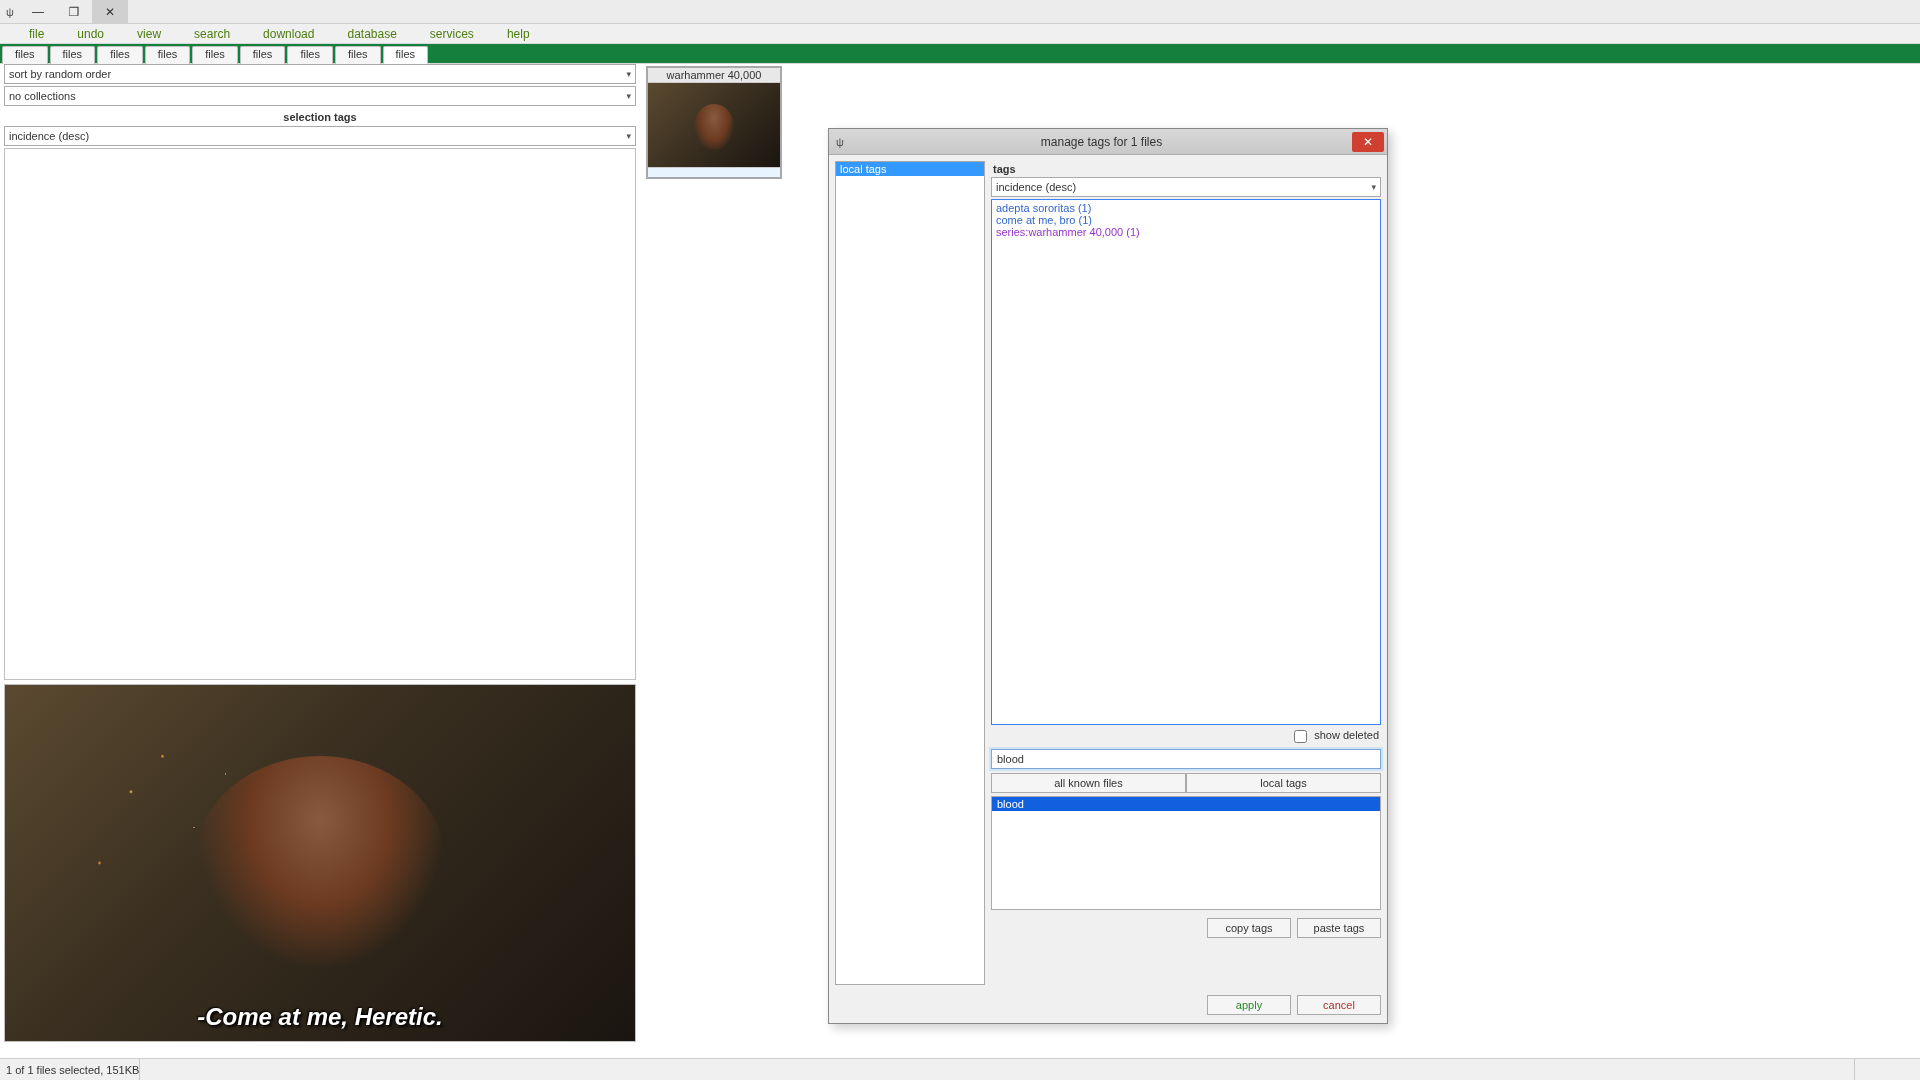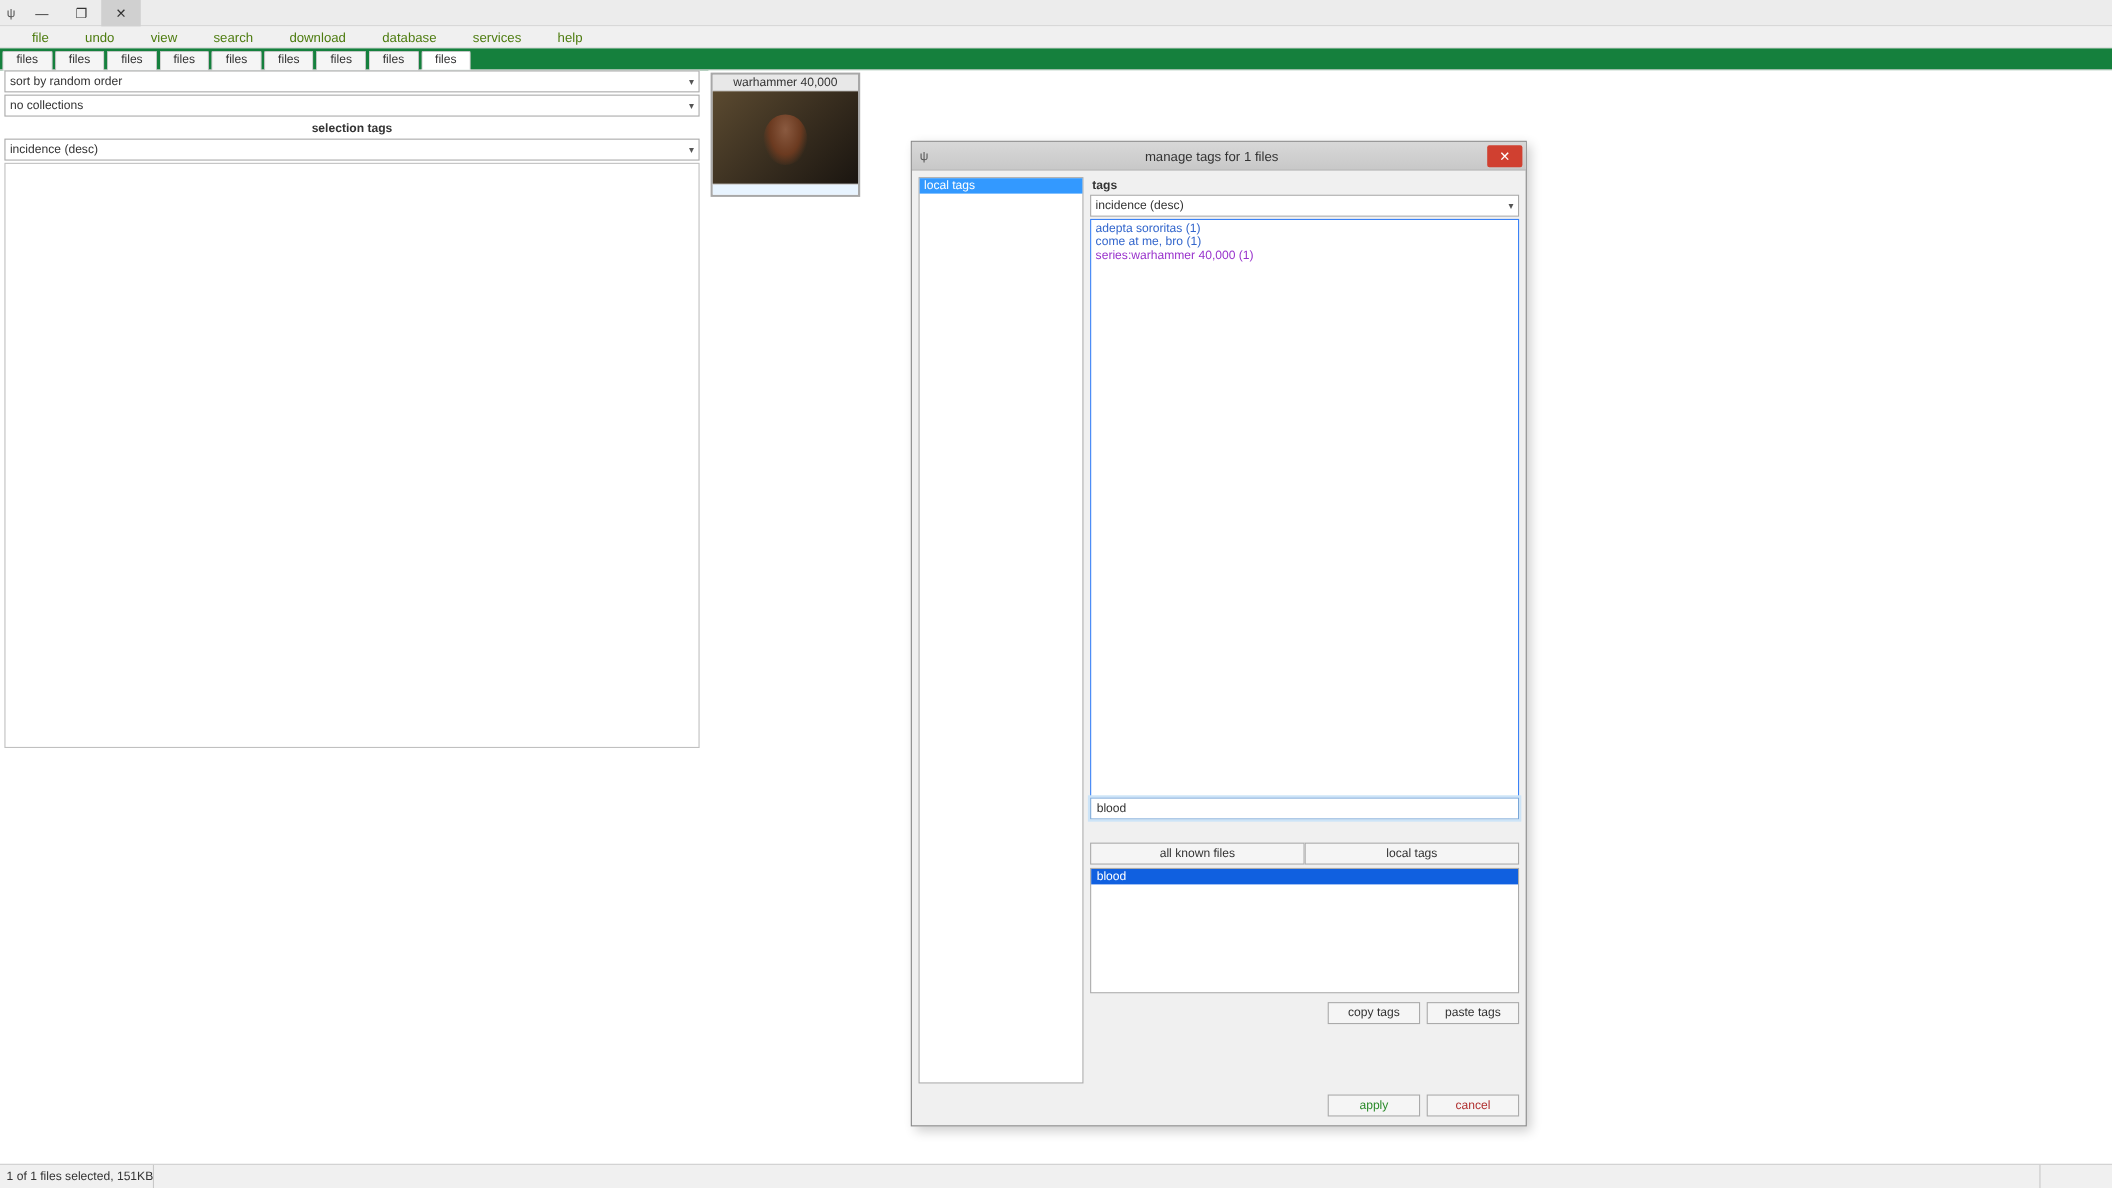--- a/index.html
+++ b/index.html
@@ -62,21 +62,21 @@
 .dlg-left { width:150px; border:1px solid #aaa; background:#fff; height:824px; }
 .dlg-left-item { background:#3399ff; color:#fff; padding:1px 4px; font-size:11px;}
 .dlg-right { flex:1; display:flex; flex-direction:column;}
 .dlg-tags-label { text-align:left; font-weight:bold; font-size:11px; padding:2px; color:#333;}
 .dlg-taglist { border:1px solid #3b82f6; background:#fff; height:526px; padding:2px 4px; font-size:11px;}
 .dlg-taglist .tag-blue { color:#3366cc; }
 .dlg-taglist .tag-purple { color:#9933cc; }
 .dlg-showdel { text-align:right; padding:4px 2px 6px 2px; font-size:11px; color:#333;}
 .dlg-showdel input[type=checkbox]{ vertical-align:middle; margin-right:4px;}
 .dlg-input { border:1px solid #7aa7d8; background:#fff; padding:3px 5px; font-size:11px; color:#333; outline:2px solid #cde4f7;}
-.dlg-btnrow { display:flex; gap:0; margin-top:21px;}
+.dlg-btnrow { display:flex; gap:0; margin-top:4px;}
 .dlg-btn { flex:1; border:1px solid #aaa; background:#f5f5f5; padding:3px; text-align:center; font-size:11px; color:#333;}
 .dlg-suggest { border:1px solid #aaa; background:#fff; height:114px; margin-top:3px;}
 .dlg-suggest-item { background:#1060e0; color:#fff; padding:1px 5px; font-size:11px;}
 .dlg-bottom-btns { display:flex; justify-content:flex-end; gap:6px; margin-top:8px;}
 .dlg-bottom-btns .dlg-btn { flex:0 0 84px; }
 .dlg-final-btns { display:flex; justify-content:flex-end; gap:6px; padding:4px 6px 8px 6px;}
 .dlg-final-btns .dlg-btn { flex:0 0 84px; }
 .dlg-btn.apply { color:#2a8a2a; }
 .dlg-btn.cancel { color:#b03030; }
 
@@ -130,20 +130,26 @@
     <div class="dropdown">
       <span>no collections</span>
       <span class="arrow">▾</span>
     </div>
     <div class="section-label">selection tags</div>
     <div class="dropdown">
       <span>incidence (desc)</span>
       <span class="arrow">▾</span>
     </div>
     <div class="taglist-area"></div>
+    <div class="preview-area">
+      <div class="preview-art">
+        <div class="sparks"></div>
+        <div class="preview-caption">-Come at me, Heretic.</div>
+      </div>
+    </div>
   </div>
 
   <div class="thumb-area">
     <div class="thumb">
       <div class="thumb-header">warhammer 40,000</div>
       <div class="thumb-img"></div>
       <div class="thumb-footer"></div>
     </div>
   </div>
 </div>
@@ -168,20 +174,26 @@
       <div class="dlg-tags-label">tags</div>
       <div class="dropdown">
         <span>incidence (desc)</span>
         <span class="arrow">▾</span>
       </div>
       <div class="dlg-taglist">
         <div class="tag-blue">adepta sororitas (1)</div>
         <div class="tag-blue">come at me, bro (1)</div>
         <div class="tag-purple">series:warhammer 40,000 (1)</div>
       </div>
+      <div class="dlg-showdel">
+        <label>
+          <input type="checkbox" style="">
+          <span>show deleted</span>
+        </label>
+      </div>
       <div class="dlg-input">blood</div>
       <div class="dlg-btnrow">
         <div class="dlg-btn">all known files</div>
         <div class="dlg-btn">local tags</div>
       </div>
       <div class="dlg-suggest">
         <div class="dlg-suggest-item">blood</div>
       </div>
       <div class="dlg-bottom-btns">
         <div class="dlg-btn">copy tags</div>

